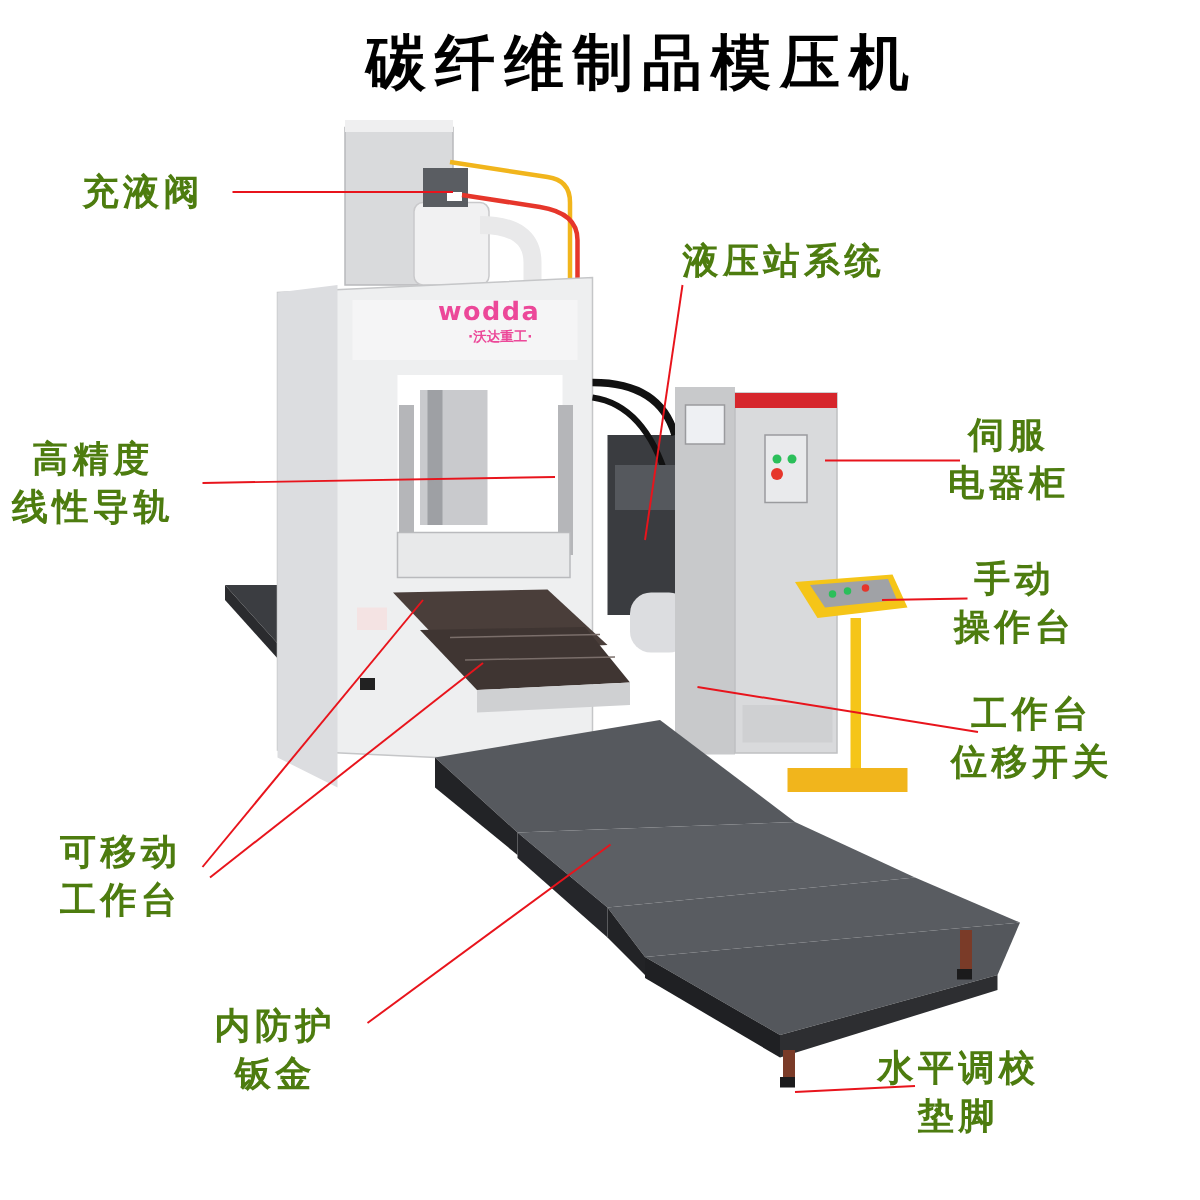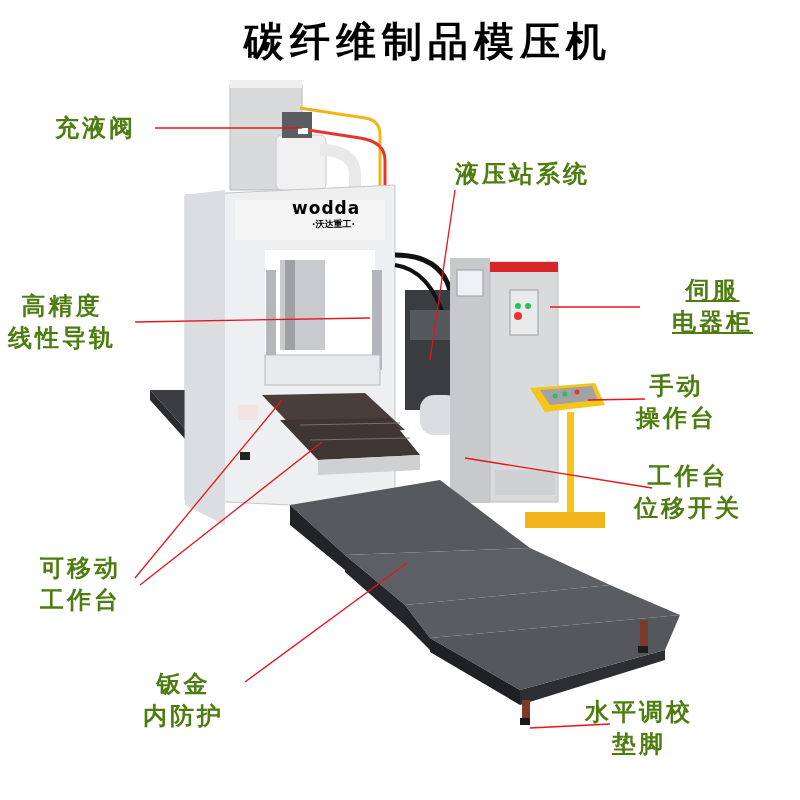--- a/index.html
+++ b/index.html
@@ -1,20 +1,20 @@
 <!DOCTYPE html>
 <html><head>
 <meta charset="utf-8">
 <style>
   html,body{margin:0;padding:0;background:#ffffff;}
   body{width:800px;height:800px;position:relative;overflow:hidden;font-family:"DejaVu Sans","Liberation Sans",sans-serif;}
   .title{position:absolute;left:0;top:14px;width:776px;text-align:center;font-size:40px;font-weight:bold;letter-spacing:6px;color:#000;margin-left:40px;}
   .stage{position:absolute;left:0;top:0;width:800px;height:800px;}
   .label{position:absolute;font-size:24px;font-weight:bold;color:#4d7c0f;line-height:32px;letter-spacing:3px;text-align:center;white-space:nowrap;}
-  .brand{position:absolute;font-weight:bold;color:#000000;}
+  .brand{position:absolute;font-weight:bold;color:#ec4899;}
 </style>
 </head>
 <body>
 
 <div class="title">碳纤维制品模压机</div>
 
 <svg class="stage" width="800" height="800" viewBox="0 0 800 800">
 
   <g>
     <polygon points="150,390 240,390 240,440 195,440" fill="#3b3d41"></polygon>
@@ -123,41 +123,41 @@
 
 <div class="label" style="left:443px;top:158px;margin-left:12px;">
   <div>液压站系统</div>
 </div>
 
 <div class="label" style="left:8px;top:290px;">
   <div>高精度</div>
   <div>线性导轨</div>
 </div>
 
-<div class="label" style="left:672px;top:274px;text-decoration:underline;">
+<div class="label" style="left:632px;top:274px;">
   <div>伺服</div>
   <div>电器柜</div>
 </div>
 
 <div class="label" style="left:636px;top:370px;">
   <div>手动</div>
   <div>操作台</div>
 </div>
 
 <div class="label" style="left:634px;top:460px;">
   <div>工作台</div>
   <div>位移开关</div>
 </div>
 
 <div class="label" style="left:40px;top:552px;">
   <div>可移动</div>
   <div>工作台</div>
 </div>
 
 <div class="label" style="left:143px;top:668px;">
+  <div>内防护</div>
   <div>钣金</div>
-  <div>内防护</div>
 </div>
 
 <div class="label" style="left:585px;top:696px;">
   <div>水平调校</div>
   <div>垫脚</div>
 </div>
 
 </body></html>

